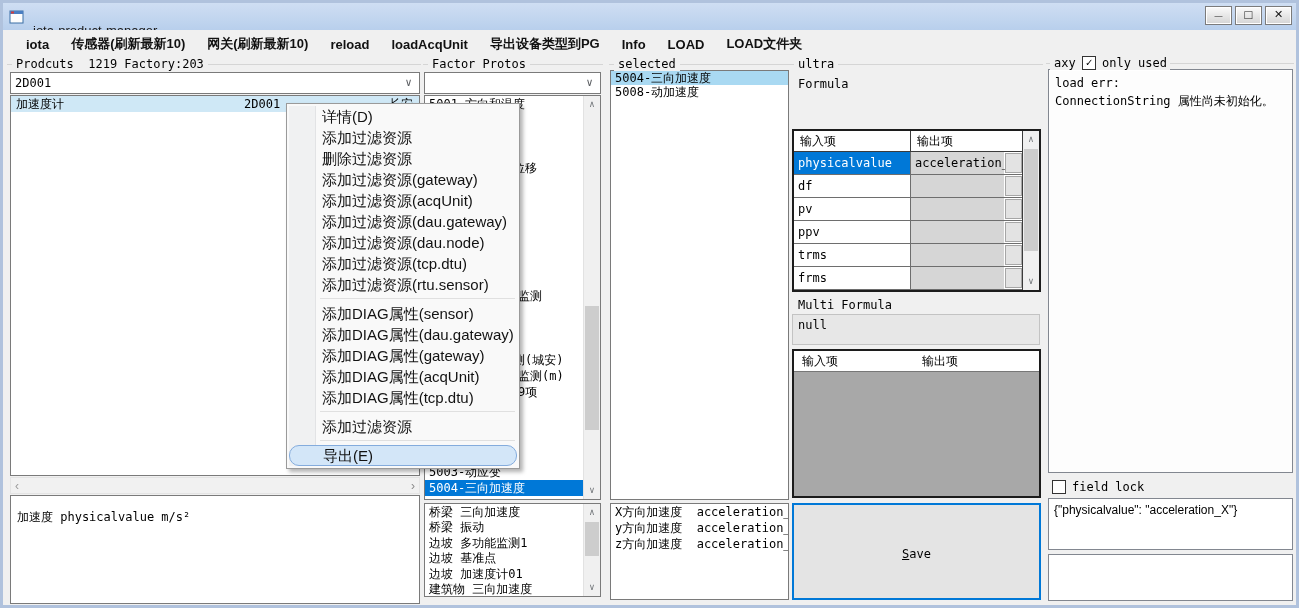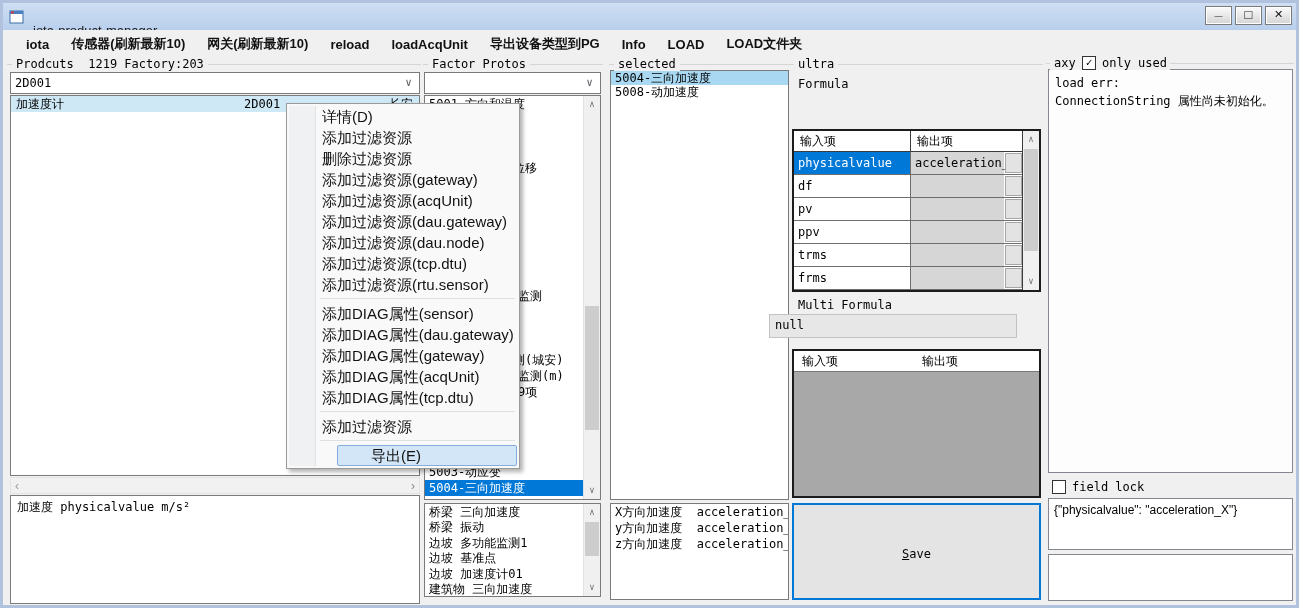--- a/index.html
+++ b/index.html
@@ -47,21 +47,21 @@
   
   #prod-label { left:9px; top:54px; white-space:pre; }
   #prod-rule { left:4px; top:61px; width:414px; }
   #prod-combo { left:7px; top:69px; width:410px; }
   #prod-list { left:7px; top:92px; width:410px; height:381px; }
   .prow { position:relative; height:16px; line-height:16px; }
   .prow.hl { background:var(--rowHl); }
   .pc1 { position:absolute; left:5px; } .pc2 { position:absolute; left:233px; }
   .pc3 { position:absolute; left:378px; }
   #prod-hsb { left:7px; top:474px; width:410px; }
-  #prod-detail { left:7px; top:492px; width:410px; height:109px; padding:3px 6px; }
+  #prod-detail { left:7px; top:492px; width:410px; height:109px; padding:13px 6px; }
   
   #factor-label { left:425px; top:54px; }
   #factor-rule { left:420px; top:61px; width:180px; }
   #factor-combo { left:421px; top:69px; width:177px; }
   #factor-list { left:421px; top:92px; width:177px; height:405px; }
   #factor-list .rows { position:absolute; left:0; top:0; right:17px; bottom:0; }
   #factor-list .lrow.selected { background:var(--accent); color:#fff; }
   #factor-vsb { right:0; top:0; bottom:0; }
   #factor-vsb .sb-thumb { top:52%; height:31%; }
   #factor-bottom { left:421px; top:500px; width:177px; height:94px; }
@@ -94,21 +94,21 @@
   .dg-row.selected .in { background:var(--accent); color:#fff; }
   .dg-c.out { flex:1; position:relative; background:#d6d6d6; margin-right:18px; }
   .out-text { position:absolute; left:4px; top:4px; }
   .dd-btn { position:absolute; right:-18px; top:1px; width:17px; height:20px;
     background:#e3e3e3; border:1px solid #a6a6a6; text-align:center; line-height:18px;
     font-size:9px; color:#55585c; }
   #grid1-vsb { right:0; top:0; bottom:0; border-left:1px solid #3c3c3c; }
   #grid1-vsb .sb-thumb { top:18px; height:102px; }
   #grid1 .dg-head, #grid1 .dg-rows { margin-right:17px; }
   #multi-label { left:791px; top:295px; }
-  #null-box { left:766px; top:311px; width:248px; height:24px; }
+  #null-box { left:789px; top:311px; width:248px; height:31px; }
   #grid2 { left:789px; top:346px; width:249px; height:149px; background:var(--grayBody); }
   #grid2 .dg-head { background:#fff; border-bottom:1px solid #777; }
   #grid2 .c2h { position:absolute; left:128px; top:2px; }
   .save-btn { position:absolute; left:789px; top:500px; width:249px; height:97px;
     background:#e4e4e4; border:2px solid var(--accent); text-align:center; }
   .save-btn span { display:block; margin-top:42px; }
   .save-btn span::first-letter { text-decoration:underline; }
   
   #axy-label { left:1047px; top:53px; }
   #axy-rule { left:1043px; top:60px; width:248px; }
@@ -125,21 +125,21 @@
     border:1px solid #9a9a9a; padding:2px; z-index:100;
     box-shadow:3px 3px 4px rgba(0,0,0,.3); }
   .ctxmenu::before { content:""; position:absolute; left:2px; top:2px; bottom:2px; width:26px;
     background:#f0f1f2; border-right:1px solid #e2e3e5; }
   .ctx-item { position:relative; height:21px; line-height:21px; padding-left:33px;
     font-size:15px; color:#121212; white-space:nowrap; }
   .ctx-item.menu-sep { height:8px; padding:0; }
   .ctx-item.menu-sep::after { content:""; position:absolute; left:31px; right:2px; top:3px;
     border-top:1px solid #e0e0e0; }
   .ctx-item.selected { background:var(--menuHl); border:1px solid var(--menuHlB);
-    border-radius:2px; line-height:19px;margin-left:48px; }
+    border-radius:10px; line-height:19px; }
 </style>
 </head>
 <body>
 
 <div class="win">
 
   <div class="titlebar">
     <span class="app-icon">
       <svg width="16" height="14" viewBox="0 0 16 14">
         <rect x="1" y="1" width="13" height="12" fill="#fdfdfd" stroke="#3a6ea5"></rect>

